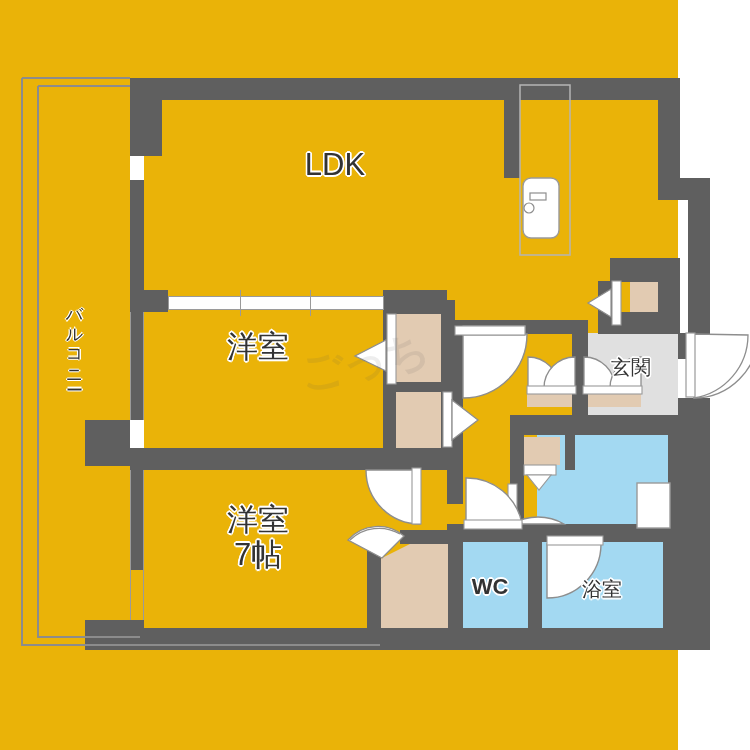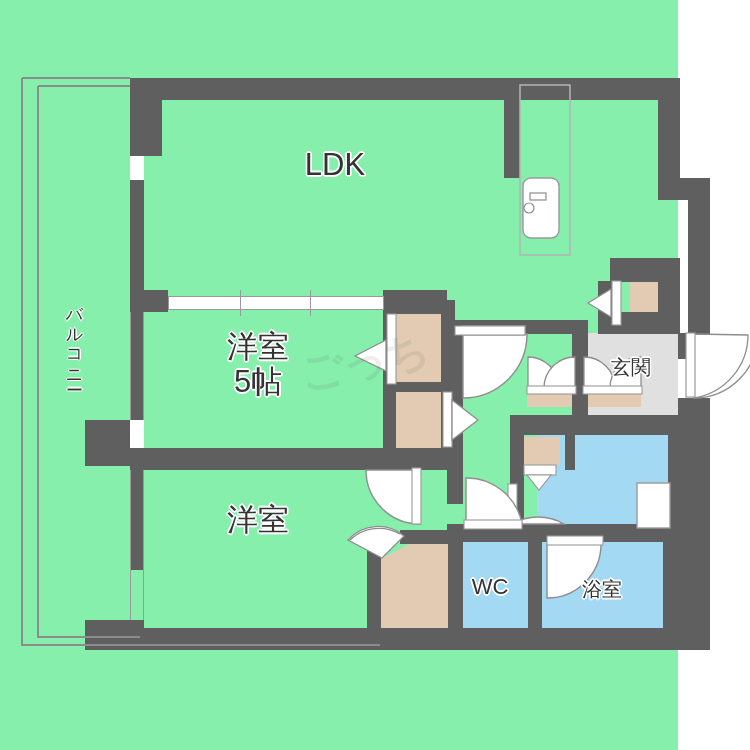--- a/index.html
+++ b/index.html
@@ -10,21 +10,21 @@
   body {
     width: 750px;
     height: 750px;
     font-family: "Liberation Sans", sans-serif;
     overflow: hidden;
   }
   #plan {
     position: relative;
     width: 678px;
     height: 750px;
-    background: #86efac;
+    background: #eab308;
   }
   .wall {
     position: absolute;
     background: #5f5f5f;
   }
   .room-fill {
     position: absolute;
   }
   .fill-water { background: #a3d9f2; }
   .fill-closet { background: #e2cbb2; }
@@ -41,21 +41,21 @@
     line-height: 1.12;
     white-space: nowrap;
     -webkit-text-stroke: 0px;
     text-shadow:
        1.6px 0 0 #fff, -1.6px 0 0 #fff, 0 1.6px 0 #fff, 0 -1.6px 0 #fff,
        1.2px 1.2px 0 #fff, -1.2px 1.2px 0 #fff, 1.2px -1.2px 0 #fff, -1.2px -1.2px 0 #fff;
   }
   .label-ldk { font-size: 31px; font-weight: 400; }
   .label-room { font-size: 31px; }
   .label-small { font-size: 20px; }
-  .label-wc { font-size: 22px; font-weight: 400; }
+  .label-wc { font-size: 22px; font-weight: 700; }
   .label-vert {
     position: absolute;
     writing-mode: vertical-rl;
     text-orientation: upright;
     font-size: 17px;
     color: #333;
     letter-spacing: 2px;
     text-shadow:
        1.4px 0 0 #fff, -1.4px 0 0 #fff, 0 1.4px 0 #fff, 0 -1.4px 0 #fff;
   }
@@ -248,25 +248,25 @@
 
     <rect x="455" y="326" width="70" height="9" fill="#ffffff" stroke="#9a9a9a" stroke-width="1.1"></rect>
   </svg>
 
   <div class="label label-ldk" style="left:255px; top:148px; width:160px;">
     <div>LDK</div>
   </div>
 
   <div class="label label-room" style="left:188px; top:330px; width:140px;">
     <div>洋室</div>
-    <div>5帖</div>
   </div>
 
   <div class="label label-room" style="left:188px; top:503px; width:140px;">
     <div>洋室</div>
+    <div>7帖</div>
   </div>
 
   <div class="label label-small" style="left:600px; top:356px; width:62px;">玄関</div>
 
   <div class="label label-wc" style="left:460px; top:575px; width:60px;">WC</div>
 
   <div class="label label-small" style="left:562px; top:578px; width:80px;">浴室</div>
 
   <div class="label-vert" style="left:63px; top:295px;">バルコニー</div>
 

